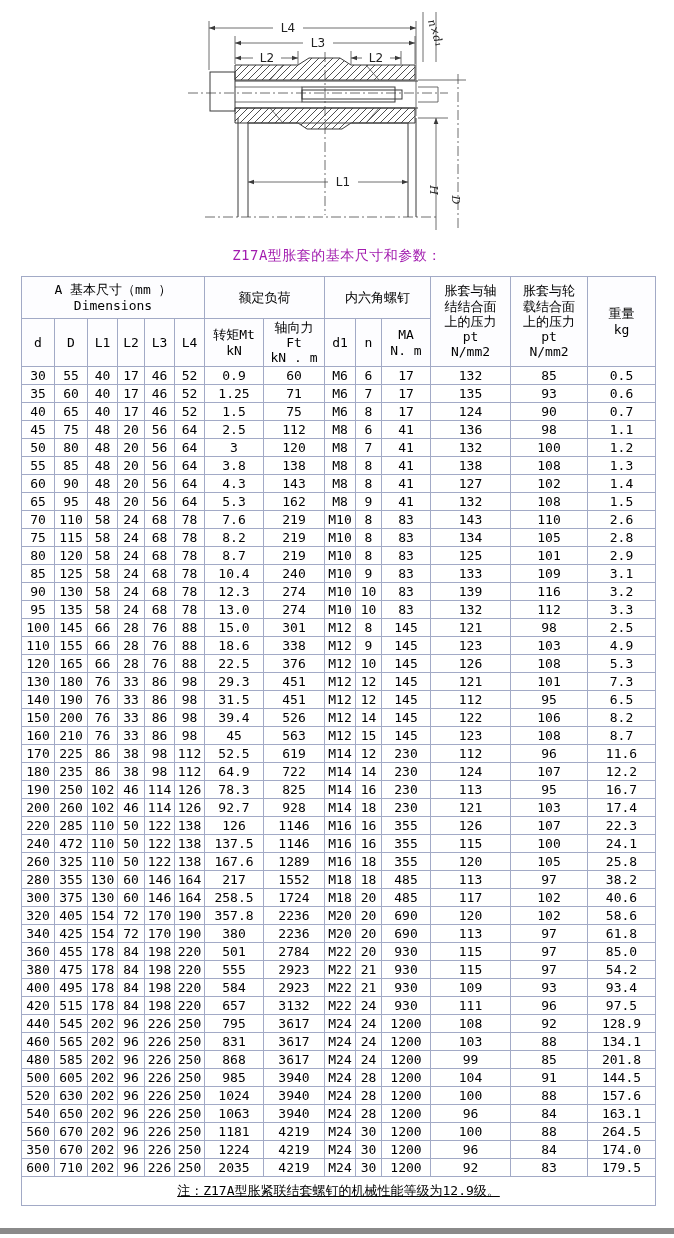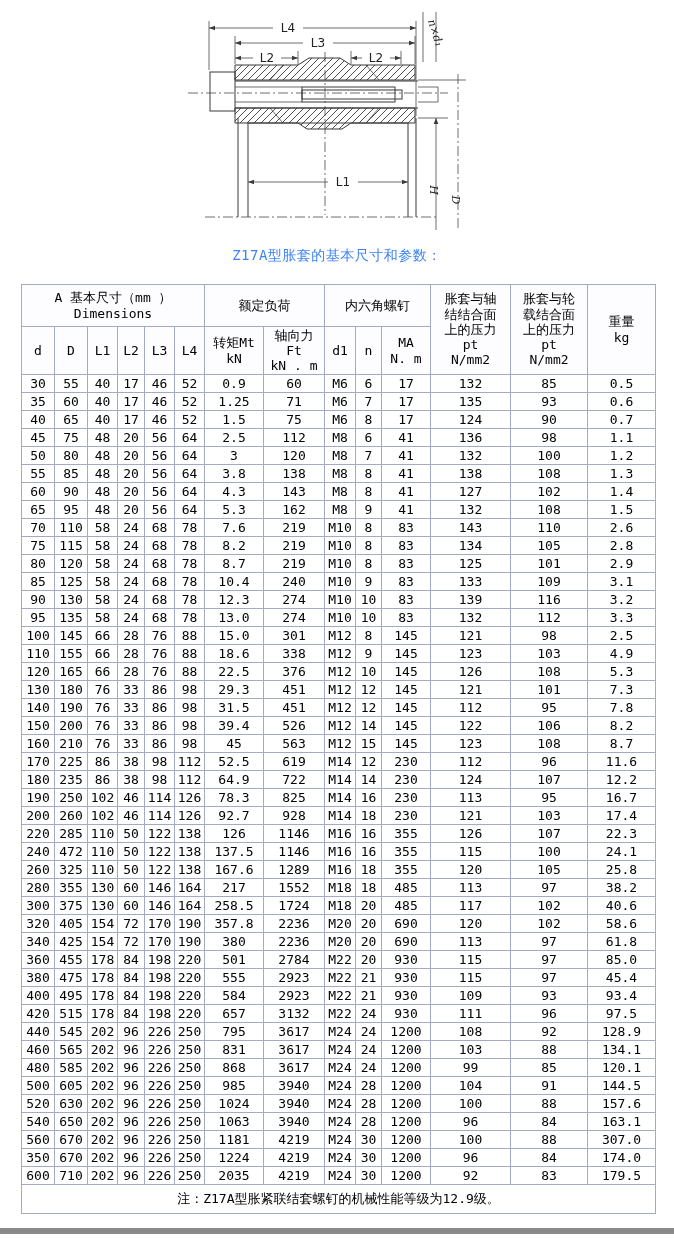--- a/index.html
+++ b/index.html
@@ -14,40 +14,40 @@
   .dwg-line   { stroke:#3a3a3a; stroke-width:1; fill:none; }
   .dwg-thin   { stroke:#4a4a4a; stroke-width:0.8; fill:none; }
   .dwg-dash   { stroke:#4a4a4a; stroke-width:0.8; fill:none; stroke-dasharray:10 3 2 3; }
   .dwg-hatch  { fill:url(#hatch); stroke:#3a3a3a; stroke-width:1; }
   .dwg-white  { fill:#ffffff; stroke:none; }
   .dwg-label  { font-family:"DejaVu Sans","Liberation Sans",sans-serif; font-size:12px; fill:#222; }
   .dwg-ital   { font-family:"DejaVu Serif","Liberation Serif",serif; font-style:italic; font-size:11px; fill:#222; }
   
   .caption {
     position:absolute; left:0; top:247px; width:674px; text-align:center;
-    font-size:14px; color:#3b82f6; letter-spacing:0.5px;
+    font-size:14px; color:#a21caf; letter-spacing:0.5px;
   }
   
   table.params {
-    position:absolute; left:21px; top:284px;
+    position:absolute; left:21px; top:276px;
     border-collapse:collapse; table-layout:fixed; width:634px;
     font-size:13px; color:#000;
   }
   table.params th, table.params td {
     border:1px solid #a2aac6; text-align:center; vertical-align:middle; padding:0;
     overflow:hidden;
   }
   table.params th {
     font-weight:normal; white-space:pre-line; line-height:1.18;
     background:#fdfdff; font-size:13px;
   }
   table.params thead tr.group-row th { height:41px; }
   table.params thead tr.sub-row th  { height:47px; }
   table.params td { height:17px; line-height:17px; font-size:13px; background:#ffffff; }
-  table.params tfoot td { height:28px; line-height:28px; font-size:13px; white-space:nowrap; }
+  table.params tfoot td { height:28px; line-height:28px; font-size:13px; white-space:nowrap;text-decoration:underline; }
   
   .bottom-bar { position:absolute; left:0; top:1228px; width:674px; height:6px; background:#8a8a8a; }
 </style>
 </head>
 <body>
 
 <div class="drawing-wrap">
   <svg width="345" height="238" viewBox="0 0 345 238">
     <defs>
       <pattern id="hatch" width="7" height="7" patternUnits="userSpaceOnUse">
@@ -493,21 +493,21 @@
         <td>33</td>
         <td>86</td>
         <td>98</td>
         <td>31.5</td>
         <td>451</td>
         <td>M12</td>
         <td>12</td>
         <td>145</td>
         <td>112</td>
         <td>95</td>
-        <td>7.8</td>
+        <td>6.5</td>
       </tr>
       <tr>
         <td>150</td>
         <td>200</td>
         <td>76</td>
         <td>33</td>
         <td>86</td>
         <td>98</td>
         <td>39.4</td>
         <td>526</td>
@@ -733,21 +733,21 @@
         <td>84</td>
         <td>198</td>
         <td>220</td>
         <td>555</td>
         <td>2923</td>
         <td>M22</td>
         <td>21</td>
         <td>930</td>
         <td>115</td>
         <td>97</td>
-        <td>45.4</td>
+        <td>54.2</td>
       </tr>
       <tr>
         <td>400</td>
         <td>495</td>
         <td>178</td>
         <td>84</td>
         <td>198</td>
         <td>220</td>
         <td>584</td>
         <td>2923</td>
@@ -813,21 +813,21 @@
         <td>96</td>
         <td>226</td>
         <td>250</td>
         <td>868</td>
         <td>3617</td>
         <td>M24</td>
         <td>24</td>
         <td>1200</td>
         <td>99</td>
         <td>85</td>
-        <td>120.1</td>
+        <td>201.8</td>
       </tr>
       <tr>
         <td>500</td>
         <td>605</td>
         <td>202</td>
         <td>96</td>
         <td>226</td>
         <td>250</td>
         <td>985</td>
         <td>3940</td>
@@ -877,21 +877,21 @@
         <td>96</td>
         <td>226</td>
         <td>250</td>
         <td>1181</td>
         <td>4219</td>
         <td>M24</td>
         <td>30</td>
         <td>1200</td>
         <td>100</td>
         <td>88</td>
-        <td>307.0</td>
+        <td>264.5</td>
       </tr>
       <tr>
         <td>350</td>
         <td>670</td>
         <td>202</td>
         <td>96</td>
         <td>226</td>
         <td>250</td>
         <td>1224</td>
         <td>4219</td>

